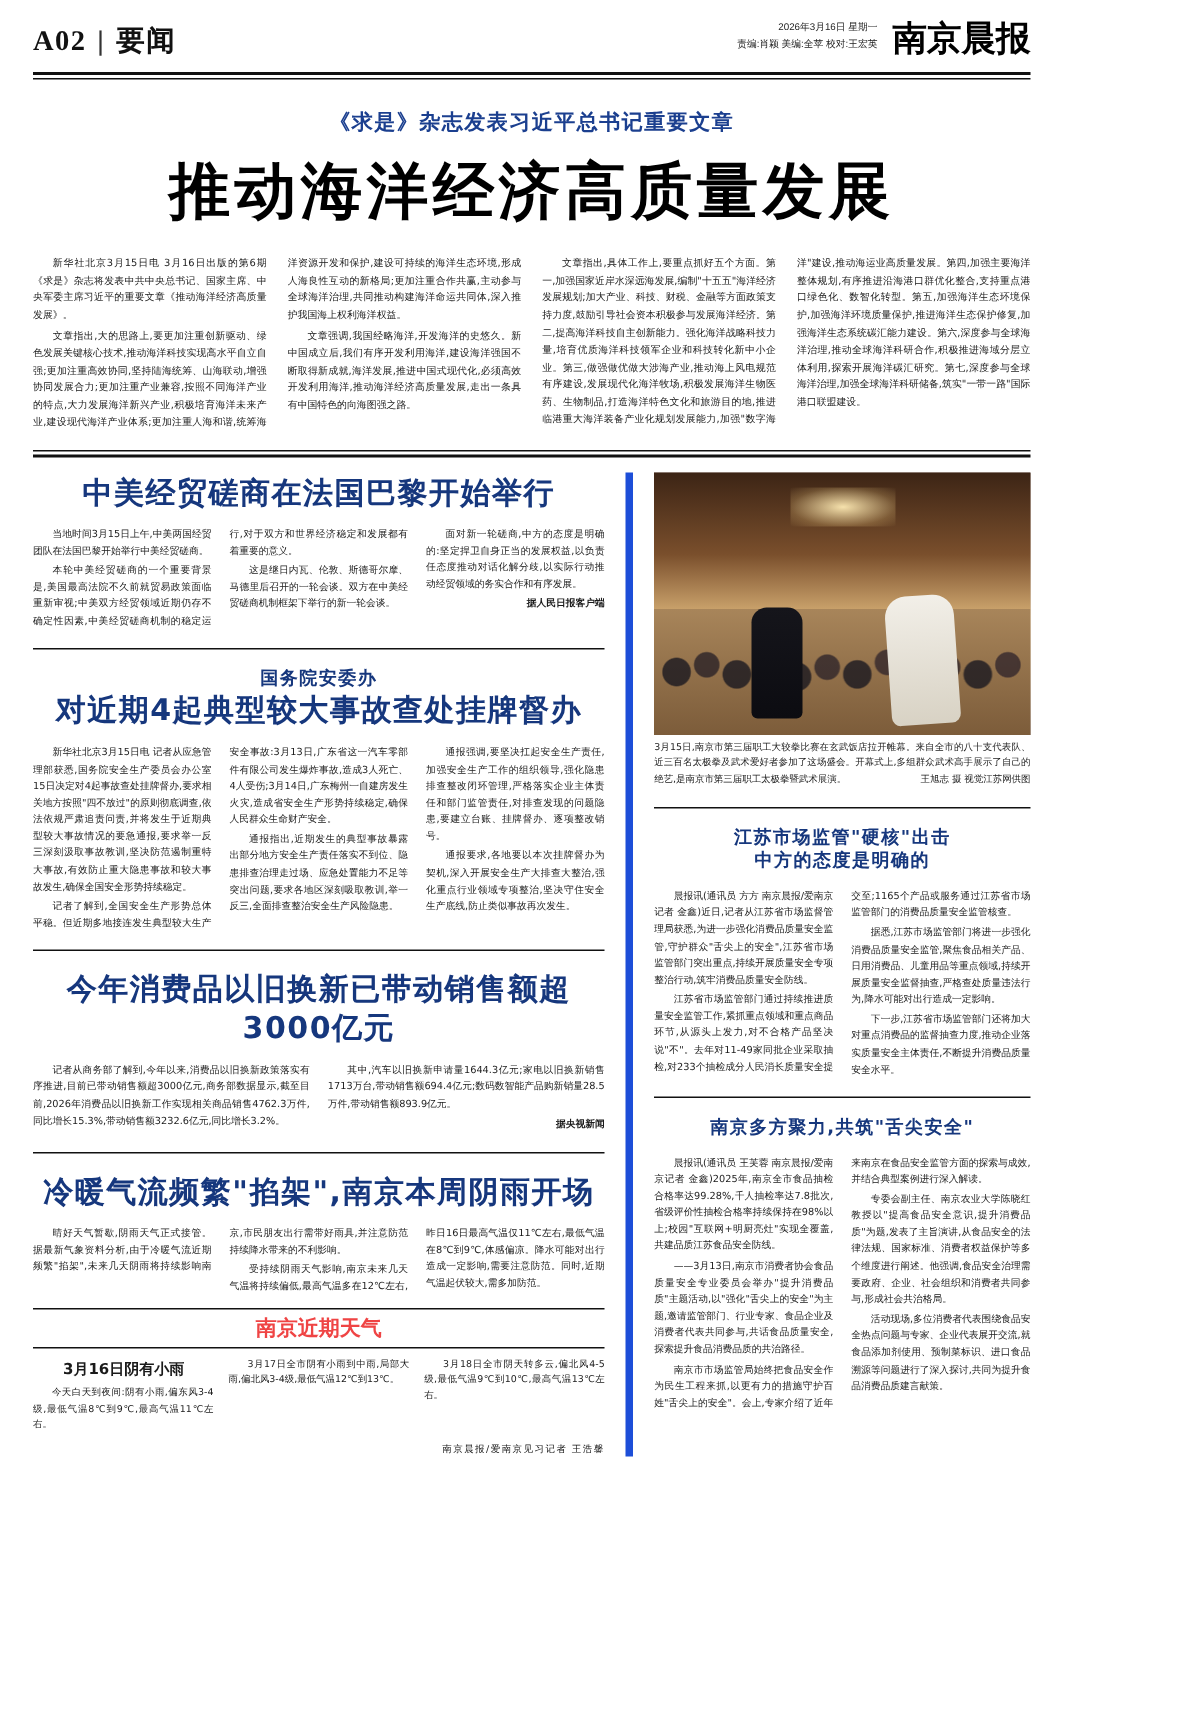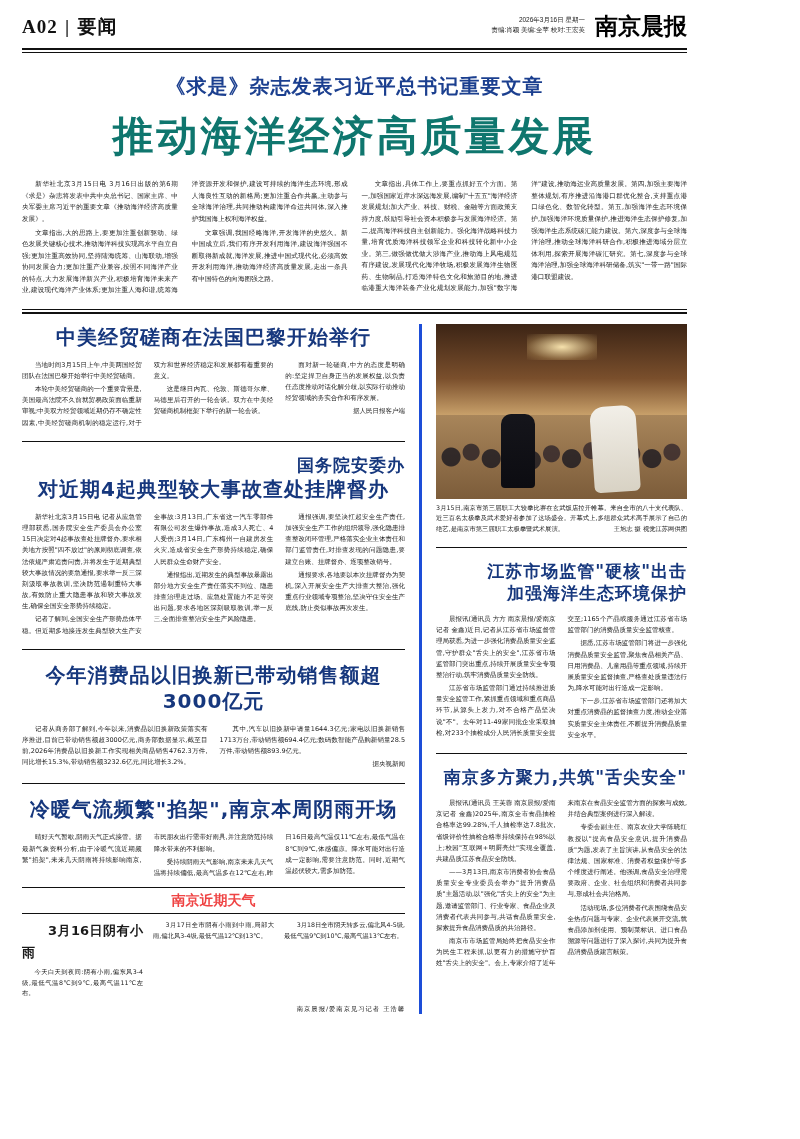--- a/index.html
+++ b/index.html
@@ -42,21 +42,21 @@
     color:#333;
     font-weight:normal;
   }
   .mast-section{
     font-size:19px;
     font-weight:bold;
     font-family:"DejaVu Sans", sans-serif;
   }
   .mast-right{
     display:flex;
-    align-items:flex-end;
+    align-items:center;
     gap:10px;
   }
   .mast-meta{
     text-align:right;
     font-size:6.5px;
     line-height:1.55;
     color:#222;
     padding-bottom:2px;
   }
   .mast-logo{
@@ -69,31 +69,31 @@
   }
   .rule-thick{border-top:2px solid #111;margin-top:2px;}
   .rule-thin{border-top:1px solid #111;margin-top:1.5px;}
 
   
   .lead{
     padding-top:20px;
     text-align:center;
   }
   .lead-kicker{
-    font-size:20px;
+    font-size:14px;
     font-weight:bold;
     color:#1b3f8f;
     letter-spacing:1px;
     font-family:"DejaVu Sans", sans-serif;
   }
   .lead-title{
     margin-top:14px;
     font-size:41px;
     font-weight:bold;
-    color:#0f766e;
+    color:#000000;
     letter-spacing:3px;
     font-family:"DejaVu Sans", sans-serif;
     line-height:1.12;
   }
   .lead-body{
     margin-top:20px;
     column-count:4;
     column-gap:14px;
     text-align:justify;
     font-size:6.6px;
@@ -109,38 +109,38 @@
   
   .cols{
     display:flex;
     gap:0px;
     margin-top:10px;
   }
   .col-left{
     width:455px;
     padding-right:14px;
     box-sizing:border-box;
-    border-right:3px solid #1d4ed8;
+    border-right:5px solid #1d4ed8;
   }
   .col-right{
     width:301px;
     padding-left:14px;
     box-sizing:border-box;
   }
 
   .art-title{
     font-size:20px;
     font-weight:bold;
     color:#16377d;
     text-align:center;
     letter-spacing:1px;
     font-family:"DejaVu Sans", sans-serif;
     line-height:1.3;
   }
-  .art-title.sm{font-size:17px;text-align:right;}
+  .art-title.sm{font-size:12px;}
 
   .art-sub{
     font-size:13px;
     font-weight:bold;
     text-align:center;
     color:#16377d;
     font-family:"DejaVu Sans", sans-serif;
     margin-bottom:3px;
   }
 
@@ -158,21 +158,21 @@
     column-count:2;
     column-gap:12px;
     font-size:6.5px;
     line-height:1.72;
     text-align:justify;
     color:#1a1a1a;
     font-family:"DejaVu Sans", sans-serif;
     margin-top:10px;
   }
   .body3 p,.body2 p,.body1 p{margin:0 0 2px 0;text-indent:2em;}
-  .sig{text-align:right;text-indent:0;font-weight:normal;}
+  .sig{text-align:right;text-indent:0;font-weight:bold;}
 
   .divider{border-top:1px solid #111;margin:12px 0;}
 
   
   .photo-wrap{margin-bottom:6px;}
   .photo{
     width:100%;
     height:175px;
     position:relative;
     overflow:hidden;
@@ -253,21 +253,21 @@
   .wx-cols>div{flex:1;}
   .wx-cols p{margin:0 0 2px 0;text-indent:2em;}
   .wx-sign{
     font-size:6.3px;
     text-align:right;
     margin-top:4px;
     font-family:"DejaVu Sans", sans-serif;
     letter-spacing:1px;
   }
   .mini-title{
-    font-size:13px;font-weight:bold;text-indent:0;
+    font-size:10px;font-weight:bold;text-indent:0;
   }
 </style>
 </head>
 <body>
 
 <div class="page">
 
   <div class="masthead">
     <div class="mast-left">
       <span class="mast-page">A02</span>
@@ -381,21 +381,21 @@
         <div class="photo-cap">
           <span>3月15日,南京市第三届职工大较拳比赛在玄武饭店拉开帷幕。来自全市的八十支代表队、近三百名太极拳及武术爱好者参加了这场盛会。开幕式上,多组群众武术高手展示了自己的绝艺,是南京市第三届职工太极拳暨武术展演。</span>
           <span class="credit">王旭志 摄  视觉江苏网供图</span>
         </div>
       </div>
 
       <div class="divider"></div>
 
       <div>
         <div class="art-title sm">江苏市场监管"硬核"出击</div>
-        <div class="art-title sm">加强海洋生态环境保护</div>
+        <div class="art-title sm">中方的态度是明确的</div>
         <div class="body2">
           <p>晨报讯(通讯员 方方 南京晨报/爱南京记者 金鑫)近日,记者从江苏省市场监督管理局获悉,为进一步强化消费品质量安全监管,守护群众"舌尖上的安全",江苏省市场监管部门突出重点,持续开展质量安全专项整治行动,筑牢消费品质量安全防线。</p>
           <p>江苏省市场监管部门通过持续推进质量安全监管工作,紧抓重点领域和重点商品环节,从源头上发力,对不合格产品坚决说"不"。去年对11-49家同批企业采取抽检,对233个抽检成分人民消长质量安全提交至;1165个产品或服务通过江苏省市场监管部门的消费品质量安全监管核查。</p>
           <p>据悉,江苏市场监管部门将进一步强化消费品质量安全监管,聚焦食品相关产品、日用消费品、儿童用品等重点领域,持续开展质量安全监督抽查,严格查处质量违法行为,降水可能对出行造成一定影响。</p>
           <p>下一步,江苏省市场监管部门还将加大对重点消费品的监督抽查力度,推动企业落实质量安全主体责任,不断提升消费品质量安全水平。</p>
         </div>
       </div>
 
       <div class="divider"></div>
 

